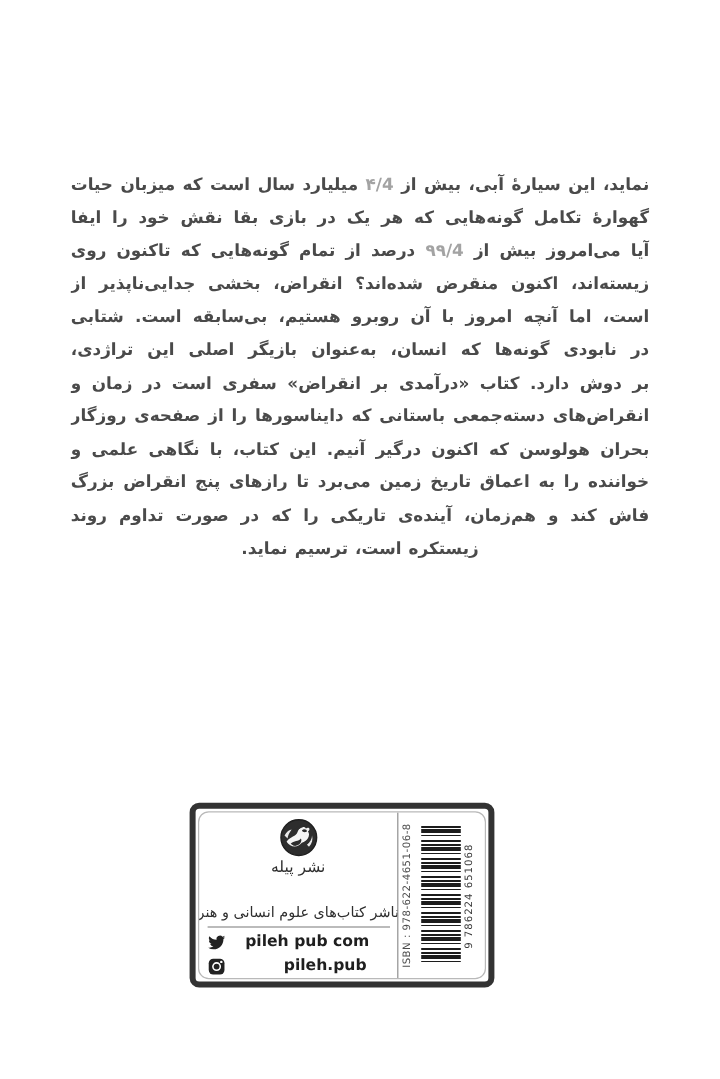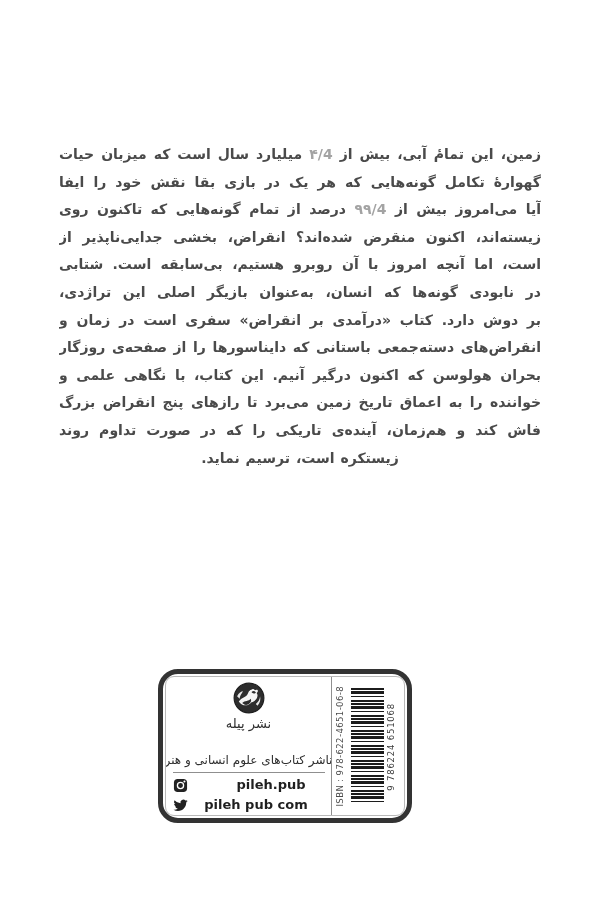--- a/index.html
+++ b/index.html
@@ -20,21 +20,21 @@
     font-size:14px;font-weight:bold;color:#4a4a4a;
     text-align:justify;text-align-last:justify;
     word-spacing:1px;
   }
   .line.center{text-align:left;text-align-last:center;}
   .muted{color:#a3a3a3;}
 
   
   .pub-box{
     position:absolute;left:158px;top:669px;width:254px;height:154px;
-    box-sizing:border-box;border:5px solid #333333;border-radius:20px;
+    box-sizing:border-box;border:5px solid #333333;border-radius:8px;
     background:#ffffff;
   }
   .pub-inner{
     position:absolute;inset:2px;border:1px solid #b9b9b9;border-radius:9px;
     display:flex;overflow:hidden;
   }
   .pub-left{
     flex:1;display:flex;flex-direction:column;align-items:center;
     padding-top:4px;min-width:0;
   }
@@ -79,21 +79,21 @@
     display:flex;align-items:center;justify-content:center;
   }
   .barnum-col .vtext{font-size:8.5px;color:#3a3a3a;letter-spacing:0.8px;}
 </style>
 </head>
 <body>
 
 <div class="page">
 
   <div class="synopsis" id="synopsis">
-      <div class="line"><span>زمین، این تمامٔ آبی، بیش از </span><span class="muted">۴/4</span><span> میلیارد سال است که میزبان حیات است؛</span></div>
+      <div class="line"><span>نماید، این سیارهٔ آبی، بیش از </span><span class="muted">۴/4</span><span> میلیارد سال است که میزبان حیات است؛</span></div>
       <div class="line"><span>گهوارهٔ تکامل گونه‌هایی که هر یک در بازی بقا نقش خود را ایفا کرده‌اند. اما</span></div>
       <div class="line"><span>آیا می‌امروز بیش از </span><span class="muted">۹۹/4</span><span> درصد از تمام گونه‌هایی که تاکنون روی این سیاره</span></div>
       <div class="line"><span>زیسته‌اند، اکنون منقرض شده‌اند؟ انقراض، بخشی جدایی‌ناپذیر از تاریخ حیات</span></div>
       <div class="line"><span>است، اما آنچه امروز با آن روبرو هستیم، بی‌سابقه است. شتابی هشداردهنده</span></div>
       <div class="line"><span>در نابودی گونه‌ها که انسان، به‌عنوان بازیگر اصلی این تراژدی، مسئولیت سنگینی</span></div>
       <div class="line"><span>بر دوش دارد. کتاب «درآمدی بر انقراض» سفری است در زمان و مکان؛ از</span></div>
       <div class="line"><span>انقراض‌های دسته‌جمعی باستانی که دایناسورها را از صفحه‌ی روزگار محو کرد، تا</span></div>
       <div class="line"><span>بحران هولوسن که اکنون درگیر آنیم. این کتاب، با نگاهی علمی و بیانی شیوا،</span></div>
       <div class="line"><span>خواننده را به اعماق تاریخ زمین می‌برد تا رازهای پنج انقراض بزرگ گذشته را</span></div>
       <div class="line"><span>فاش کند و هم‌زمان، آینده‌ی تاریکی را که در صورت تداوم روند کنونی در انتظار</span></div>
@@ -114,32 +114,32 @@
           <path d="M23,13 C25,11 28,12 28,14 C26,15 24,15 23,13 Z" fill="#2d2d2d"></path>
           <path d="M6,18 C8,14 11,12 13,12 C11,15 9,18 9,21 Z" fill="#e8e8e8"></path>
           <path d="M28,27 C31,25 33,21 33,18 C34,22 33,26 30,29 Z" fill="#e8e8e8"></path>
         </svg>
         <div class="pub-name">نشر پیله</div>
         <div class="pub-tagline">ناشر کتاب‌های علوم انسانی و هنر</div>
         <div class="h-divider"></div>
 
         <div class="links">
           <div class="link-row">
+            <svg class="link-icon" viewBox="0 0 24 24" aria-hidden="true">
+              <path fill="#222" d="M23.6 4.8c-.9.4-1.8.7-2.7.8 1-.6 1.7-1.5 2-2.6-.9.5-1.9.9-3 1.1a4.6 4.6 0 0 0-7.9 4.2A13.2 13.2 0 0 1 2.5 3.4a4.6 4.6 0 0 0 1.4 6.2c-.7 0-1.5-.2-2.1-.6v.1c0 2.2 1.6 4.1 3.7 4.5-.7.2-1.4.2-2.1.1a4.7 4.7 0 0 0 4.3 3.2A9.3 9.3 0 0 1 .8 18.8a13.1 13.1 0 0 0 7.1 2.1c8.5 0 13.2-7.1 13.2-13.2v-.6c.9-.7 1.7-1.5 2.5-2.3z"></path>
+            </svg>
+            <span class="link-label">pileh pub com</span>
+          </div>
+          <div class="link-row">
             <svg class="link-icon" viewBox="0 0 16 16" aria-hidden="true">
               <rect x="1" y="1" width="14" height="14" rx="4" fill="#222"></rect>
               <circle cx="8" cy="8" r="3.3" fill="none" stroke="#fff" stroke-width="1.4"></circle>
               <circle cx="12.2" cy="3.8" r="1.1" fill="#fff"></circle>
             </svg>
             <span class="link-label shift">pileh.pub</span>
-          </div>
-          <div class="link-row">
-            <svg class="link-icon" viewBox="0 0 24 24" aria-hidden="true">
-              <path fill="#222" d="M23.6 4.8c-.9.4-1.8.7-2.7.8 1-.6 1.7-1.5 2-2.6-.9.5-1.9.9-3 1.1a4.6 4.6 0 0 0-7.9 4.2A13.2 13.2 0 0 1 2.5 3.4a4.6 4.6 0 0 0 1.4 6.2c-.7 0-1.5-.2-2.1-.6v.1c0 2.2 1.6 4.1 3.7 4.5-.7.2-1.4.2-2.1.1a4.7 4.7 0 0 0 4.3 3.2A9.3 9.3 0 0 1 .8 18.8a13.1 13.1 0 0 0 7.1 2.1c8.5 0 13.2-7.1 13.2-13.2v-.6c.9-.7 1.7-1.5 2.5-2.3z"></path>
-            </svg>
-            <span class="link-label">pileh pub com</span>
           </div>
         </div>
       </div>
 
       <div class="pub-right">
         <div class="isbn-col">
           <span class="vtext">ISBN : 978-622-4651-06-8</span>
         </div>
         <div class="barcode"></div>
         <div class="barnum-col">

